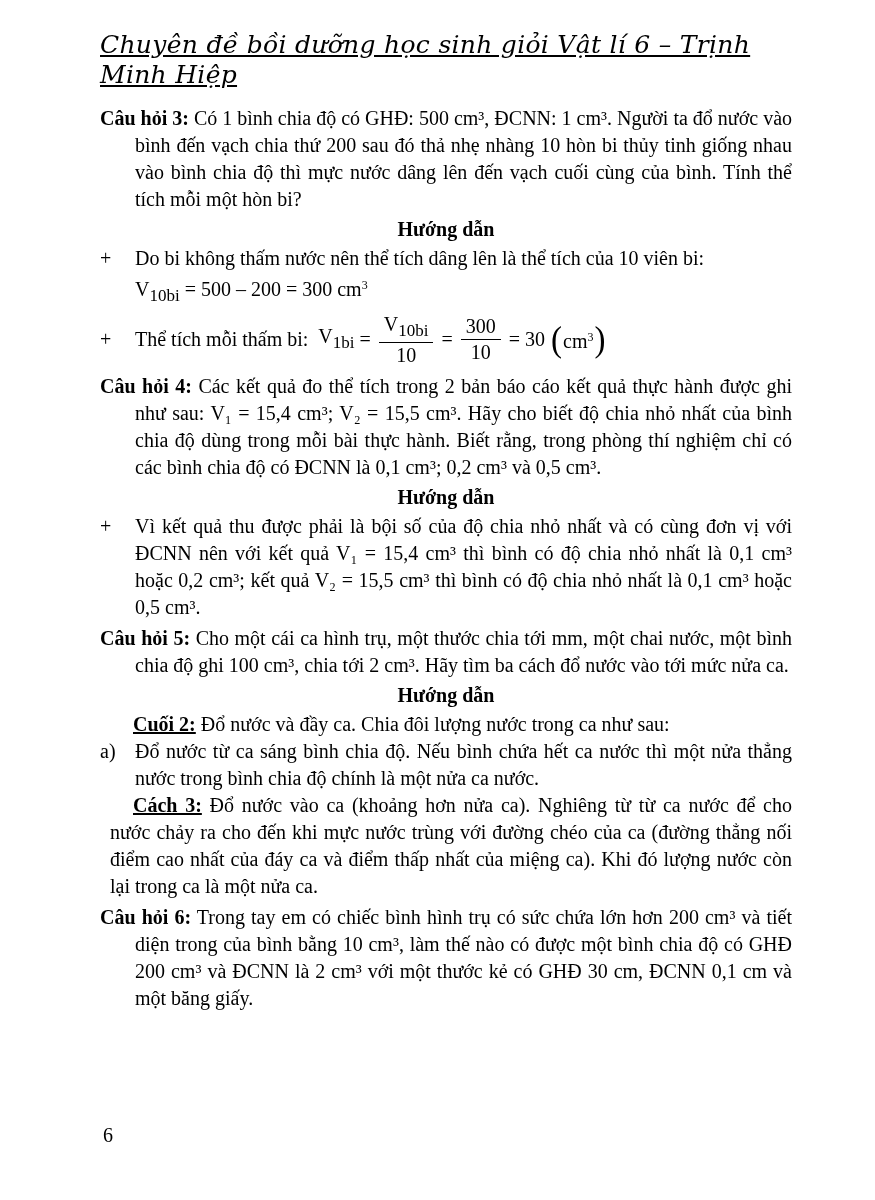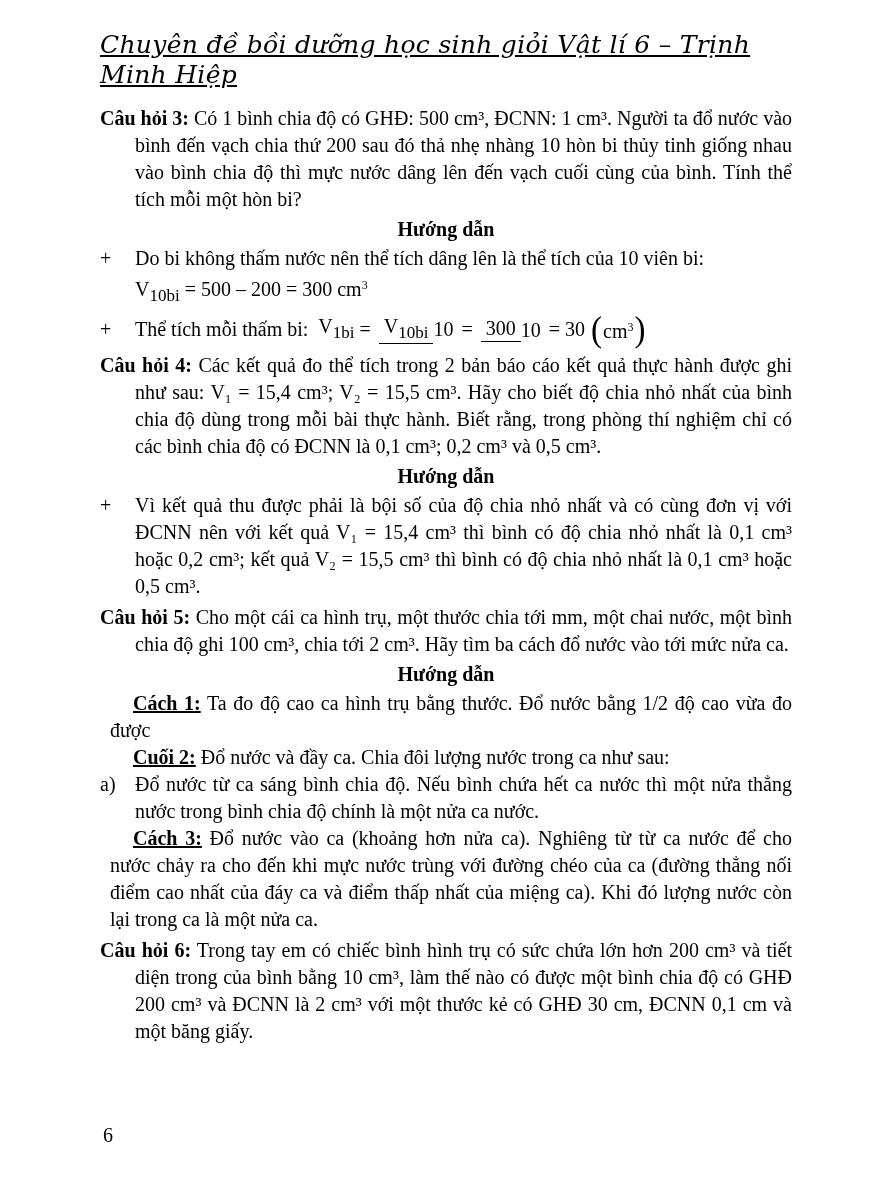--- a/index.html
+++ b/index.html
@@ -22,21 +22,21 @@
   .qlabel { font-weight:bold; }
   .guide { text-align:center; font-weight:bold; text-indent:0; margin:3px 0 2px 0; }
   .hang { padding-left:35px; text-indent:-35px; }
   .marker { display:inline-block; width:35px; text-indent:0; }
   .formula { padding-left:35px; text-align:left; }
   .sb { font-size:17px; vertical-align:-5px; }
   .sp { font-size:12px; vertical-align:7px; }
   .fracline { display:flex; align-items:center; margin:4px 0 6px 0; text-align:left; }
   .fracline .marker { flex:0 0 35px; }
   .fl-label { margin-right:10px; white-space:nowrap; }
-  .frac { display:inline-flex; flex-direction:row; align-items:center; line-height:1.15; margin:0 3px; }
+  .frac { display:inline-flex; flex-direction:column; align-items:center; line-height:1.15; margin:0 3px; }
   .frac .num { border-bottom:1.5px solid #000; padding:0 5px 1px 5px; }
   .frac .den { padding-top:1px; }
   .meq { margin:0 5px; white-space:nowrap; }
   .paren { font-size:33px; line-height:1; transform:scaleY(1.08); margin:0 1px; }
   .cach { margin-left:10px; text-indent:23px; }
   .cach-label { font-weight:bold; text-decoration:underline; }
   .pageno { position:absolute; left:103px; top:1124px; font-size:20px; }
 </style>
 </head>
 <body>
@@ -80,21 +80,20 @@
     <p class="qpara"><span class="qlabel">Câu hỏi 4:</span> <span>Các kết quả đo thể tích trong 2 bản báo cáo kết quả thực hành được ghi như sau: V₁ = 15,4 cm³; V₂ = 15,5 cm³. Hãy cho biết độ chia nhỏ nhất của bình chia độ dùng trong mỗi bài thực hành. Biết rằng, trong phòng thí nghiệm chỉ có các bình chia độ có ĐCNN là 0,1 cm³; 0,2 cm³ và 0,5 cm³.</span></p>
 
     <p class="guide">Hướng dẫn</p>
 
     <p class="hang"><span class="marker">+</span><span>Vì kết quả thu được phải là bội số của độ chia nhỏ nhất và có cùng đơn vị với ĐCNN nên với kết quả V₁ = 15,4 cm³ thì bình có độ chia nhỏ nhất là 0,1 cm³ hoặc 0,2 cm³; kết quả V₂ = 15,5 cm³ thì bình có độ chia nhỏ nhất là 0,1 cm³ hoặc 0,5 cm³.</span></p>
 
     <p class="qpara"><span class="qlabel">Câu hỏi 5:</span> <span>Cho một cái ca hình trụ, một thước chia tới mm, một chai nước, một bình chia độ ghi 100 cm³, chia tới 2 cm³. Hãy tìm ba cách đổ nước vào tới mức nửa ca.</span></p>
 
     <p class="guide">Hướng dẫn</p>
 
-    <p class="cach"><span class="cach-label">Cách 1:</span> <span>Ta đo độ cao ca hình trụ bằng thước. Đổ nước bằng 1/2 độ cao vừa đo được</span></p>
 
     <p class="cach"><span class="cach-label">Cuối 2:</span> <span>Đổ nước và đầy ca. Chia đôi lượng nước trong ca như sau:</span></p>
 
     <p class="hang"><span class="marker">a)</span><span>Đổ nước từ ca sáng bình chia độ. Nếu bình chứa hết ca nước thì một nửa thẳng nước trong bình chia độ chính là một nửa ca nước.</span></p>
 
 
     <p class="cach"><span class="cach-label">Cách 3:</span> <span>Đổ nước vào ca (khoảng hơn nửa ca). Nghiêng từ từ ca nước để cho nước chảy ra cho đến khi mực nước trùng với đường chéo của ca (đường thẳng nối điểm cao nhất của đáy ca và điểm thấp nhất của miệng ca). Khi đó lượng nước còn lại trong ca là một nửa ca.</span></p>
 
     <p class="qpara"><span class="qlabel">Câu hỏi 6:</span> <span>Trong tay em có chiếc bình hình trụ có sức chứa lớn hơn 200 cm³ và tiết diện trong của bình bằng 10 cm³, làm thế nào có được một bình chia độ có GHĐ 200 cm³ và ĐCNN là 2 cm³ với một thước kẻ có GHĐ 30 cm, ĐCNN 0,1 cm và một băng giấy.</span></p>
 

